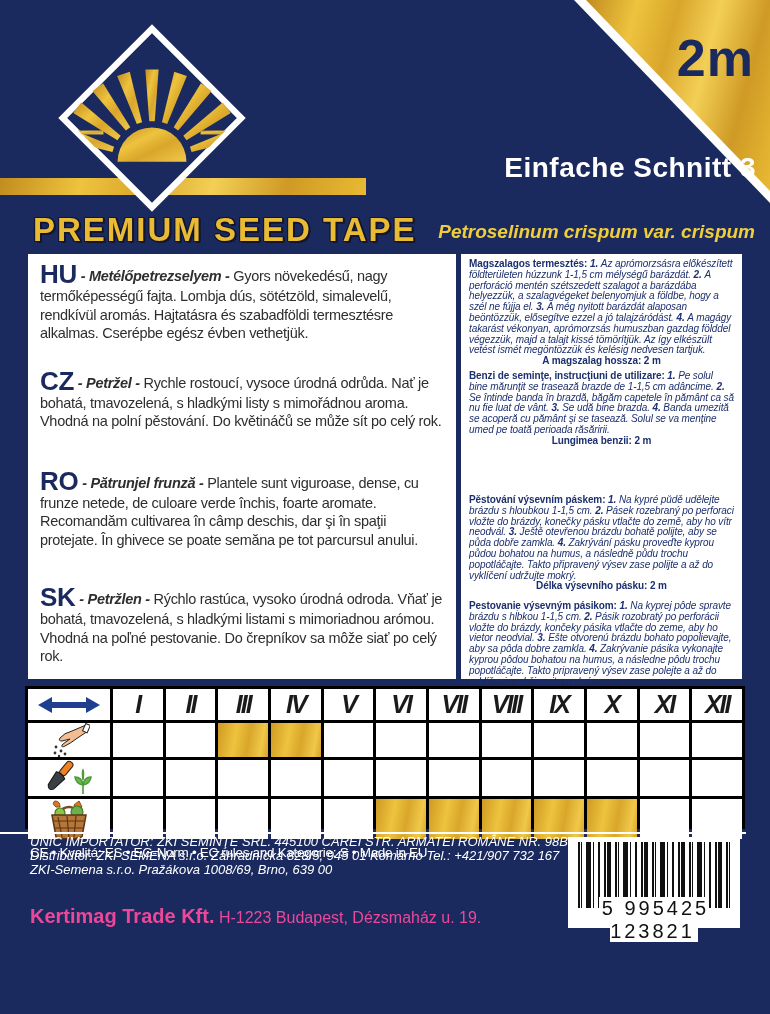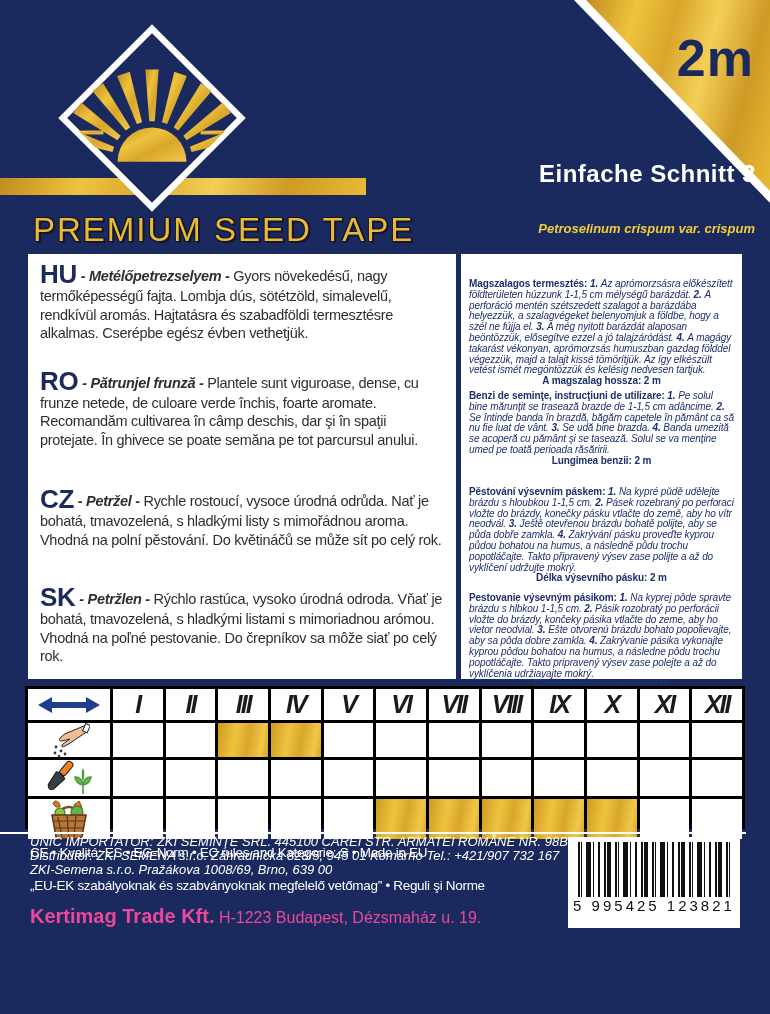--- a/index.html
+++ b/index.html
@@ -8,26 +8,26 @@
   .gold{background:linear-gradient(105deg,#c18c1e 0%,#eec33e 22%,#d9a62b 40%,#f3cf55 58%,#cf9a25 78%,#e8ba33 100%);}
 
   
   .gold-bar{position:absolute;left:0;top:178px;width:366px;height:17px;}
   .logo{position:absolute;left:58px;top:24px;}
   .corner-white{position:absolute;right:0;top:0;width:196px;height:203px;
     clip-path:polygon(0 0,100% 0,100% 100%);background:#fff;}
   .corner-gold{position:absolute;right:0;top:0;width:184px;height:191px;
     clip-path:polygon(0 0,100% 0,100% 100%);}
   .qty{position:absolute;right:16px;top:28px;font-size:52px;font-weight:bold;color:#1b2a5e;letter-spacing:1px;}
-  .title{position:absolute;right:14px;top:160px;width:460px;text-align:right;
-    font-size:24px;font-weight:bold;color:#fff;letter-spacing:.5px;white-space:nowrap;}
-  .brand{position:absolute;left:33px;top:211px;font-size:33px;font-weight:400;letter-spacing:2px;
+  .title{position:absolute;right:14px;top:152px;width:460px;text-align:right;
+    font-size:28px;font-weight:bold;color:#fff;letter-spacing:.5px;white-space:nowrap;}
+  .brand{position:absolute;left:33px;top:211px;font-size:33px;font-weight:700;letter-spacing:2px;
     color:#e9ba33;text-shadow:2px 2px 0 #14162e,-1px -1px 0 #14162e,1px -1px 0 #14162e,-1px 1px 0 #14162e,2px 0 0 #14162e;
     white-space:nowrap;}
-  .latin{position:absolute;right:15px;top:221px;font-size:13px;font-weight:bold;font-style:italic;
+  .latin{position:absolute;right:15px;top:221px;font-size:19px;font-weight:bold;font-style:italic;
     color:#f0ce3a;white-space:nowrap;}
 
   
   .content-box{position:absolute;left:28px;top:254px;width:714px;height:425px;background:#fff;display:flex;}
   .left-col{width:428px;box-sizing:border-box;padding:7px 10px 0 12px;color:#2e2e30;
     font-size:14.5px;letter-spacing:-.3px;line-height:18.5px;}
   .col-divider{width:5px;background:#1b2a5e;}
   .right-col{flex:1;box-sizing:border-box;padding:5px 8px 0 8px;color:#1c2f6e;
     font-size:10px;line-height:10.8px;font-style:italic;letter-spacing:-.1px;}
   .lang-block{margin-bottom:25px;}
@@ -56,21 +56,21 @@
   .company-line{position:absolute;left:30px;top:905px;color:#ec4899;white-space:nowrap;}
   .company-name{font-weight:bold;font-size:20px;}
   .company-addr{font-size:16px;}
   .regs{position:absolute;left:330px;top:893px;width:212px;text-align:right;color:#fff;
     font-size:12px;line-height:15px;}
   .barcode-box{position:absolute;left:568px;top:837px;width:172px;height:91px;background:#fff;}
   .bars{margin:5px 10px 0 10px;height:66px;
     background:repeating-linear-gradient(90deg,#111 0 2px,#fff 2px 3px,#111 3px 4px,#fff 4px 8px,
       #111 8px 13px,#fff 13px 15px,#111 15px 16px,#fff 16px 20px,#111 20px 22px,#fff 22px 26px,
       #111 26px 28px,#fff 28px 29px,#111 29px 33px,#fff 33px 37px);}
-  .barcode-num{position:relative;margin-top:-11px;text-align:center;font-size:15px;color:#111;
+  .barcode-num{position:relative;margin-top:-11px;text-align:center;font-size:20px;color:#111;
     letter-spacing:3px;}
   .barcode-num span{background:#fff;padding:0 3px;}
 </style>
 </head>
 <body>
 
 <div class="packet">
 
   <div class="gold-bar gold"></div>
 
@@ -107,35 +107,35 @@
   <div class="corner-gold gold"></div>
   <div class="qty">2m</div>
 
   <div class="title">Einfache Schnitt 3</div>
   <div class="brand">PREMIUM SEED TAPE</div>
   <div class="latin">Petroselinum crispum var. crispum</div>
 
   <div class="content-box">
     <div class="left-col">
         <div class="lang-block"><span class="lang-code">HU</span><span class="lang-name"> - Metélőpetrezselyem - </span>Gyors növekedésű, nagy termőképességű fajta. Lombja dús, sötétzöld, simalevelű, rendkívül aromás. Hajtatásra és szabadföldi termesztésre alkalmas. Cserépbe egész évben vethetjük.</div>
+        <div class="lang-block"><span class="lang-code">CZ</span><span class="lang-name"> - Petržel - </span>Rychle rostoucí, vysoce úrodná odrůda. Nať je bohatá, tmavozelená, s hladkými listy s mimořádnou aroma. Vhodná na polní pěstování. Do květináčů se může sít po celý rok.</div>
         <div class="lang-block"><span class="lang-code">RO</span><span class="lang-name"> - Pătrunjel frunză - </span>Plantele sunt viguroase, dense, cu frunze netede, de culoare verde închis, foarte aromate. Recomandăm cultivarea în câmp deschis, dar şi în spaţii protejate. În ghivece se poate semăna pe tot parcursul anului.</div>
-        <div class="lang-block"><span class="lang-code">CZ</span><span class="lang-name"> - Petržel - </span>Rychle rostoucí, vysoce úrodná odrůda. Nať je bohatá, tmavozelená, s hladkými listy s mimořádnou aroma. Vhodná na polní pěstování. Do květináčů se může sít po celý rok.</div>
         <div class="lang-block"><span class="lang-code">SK</span><span class="lang-name"> - Petržlen - </span>Rýchlo rastúca, vysoko úrodná odroda. Vňať je bohatá, tmavozelená, s hladkými listami s mimoriadnou arómou. Vhodná na poľné pestovanie. Do črepníkov sa môže siať po celý rok.</div>
       </div>
     <div class="col-divider"></div>
     <div class="right-col">
-        <div class="instr-block" style="height: 112px; margin-top: 20px;">
+        <div class="instr-block" style="height: 112px;">
           <div><span class="instr-head">Magszalagos termesztés: </span><span class="step-n">1. </span>Az aprómorzsásra előkészített földterületen húzzunk 1-1,5 cm mélységű barázdát. <span class="step-n">2. </span>A perforáció mentén szétszedett szalagot a barázdába helyezzük, a szalagvégeket belenyomjuk a földbe, hogy a szél ne fújja el. <span class="step-n">3. </span>A még nyitott barázdát alaposan beöntözzük, elősegítve ezzel a jó talajzáródást. <span class="step-n">4. </span>A magágy takarást vékonyan, aprómorzsás humuszban gazdag földdel végezzük, majd a talajt kissé tömörítjük. Az így elkészült vetést ismét megöntözzük és kelésig nedvesen tartjuk. </div>
           <div class="instr-len">A magszalag hossza: 2 m</div>
         </div>
         <div class="instr-block" style="height: 96px;">
           <div><span class="instr-head">Benzi de seminţe, instrucţiuni de utilizare: </span><span class="step-n">1. </span>Pe solul bine mărunţit se trasează brazde de 1-1,5 cm adâncime. <span class="step-n">2. </span>Se întinde banda în brazdă, băgăm capetele în pământ ca să nu fie luat de vânt. <span class="step-n">3. </span>Se udă bine brazda. <span class="step-n">4. </span>Banda umezită se acoperă cu pământ şi se tasează. Solul se va menţine umed pe toată perioada răsăririi. </div>
           <div class="instr-len">Lungimea benzii: 2 m</div>
         </div>
-        <div class="instr-block" style="height: 106px;">
+        <div class="instr-block" style="height: 106px; margin-top: 28px;">
           <div><span class="instr-head">Pěstování výsevním páskem: </span><span class="step-n">1. </span>Na kypré půdě udělejte brázdu s hloubkou 1-1,5 cm. <span class="step-n">2. </span>Pásek rozebraný po perforaci vložte do brázdy, konečky pásku vtlačte do země, aby ho vítr neodvál. <span class="step-n">3. </span>Ještě otevřenou brázdu bohatě polijte, aby se půda dobře zamkla. <span class="step-n">4. </span>Zakrývání pásku proveďte kyprou půdou bohatou na humus, a následně půdu trochu popotláčajte. Takto připravený výsev zase polijte a až do vyklíčení udržujte mokrý. </div>
           <div class="instr-len">Délka výsevního pásku: 2 m</div>
         </div>
         <div class="instr-block" style="height: 112px;">
           <div><span class="instr-head">Pestovanie výsevným pásikom: </span><span class="step-n">1. </span>Na kyprej pôde spravte brázdu s hĺbkou 1-1,5 cm. <span class="step-n">2. </span>Pásik rozobratý po perforácii vložte do brázdy, končeky pásika vtlačte do zeme, aby ho vietor neodvial. <span class="step-n">3. </span>Ešte otvorenú brázdu bohato popolievajte, aby sa pôda dobre zamkla. <span class="step-n">4. </span>Zakrývanie pásika vykonajte kyprou pôdou bohatou na humus, a následne pôdu trochu popotláčajte. Takto pripravený výsev zase polejte a až do vyklíčenia udržiavajte mokrý. </div>
           <div class="instr-len">Dĺžka výsevného pásika: 9 m</div>
         </div>
       </div>
   </div>
 
@@ -234,21 +234,20 @@
       <div class="cal-cell cal-gold"></div>
       <div class="cal-cell cal-gold"></div>
       <div class="cal-cell"></div>
       <div class="cal-cell"></div>
     </div>
 
   <div class="sep-line"></div>
   <div class="foot foot-it" style="top:834px">UNIC IMPORTATOR: ZKI SEMINŢE SRL. 445100 CAREI STR. ARMATEI ROMÂNE NR. 98B. TEL./FAX: 02-61/863-055</div>
   <div class="foot foot-it" style="top:848px">Distribútor: ZKI-SEMENA s.r.o. Záhradnícka 828/5, 945 01 Komárno Tel.: +421/907 732 167</div>
   <div class="foot foot-it" style="top:862px">ZKI-Semena s.r.o.   Pražákova 1008/69, Brno, 639 00</div>
-  <div class="foot foot-n" style="top:878px">„EU-EK szabályoknak és szabványoknak megfelelő vetőmag” • Reguli şi Norme</div>
   <div class="foot foot-n" style="top:845px">CE • Kvalitá: ES • EG-Norm • EC rules and Kategorie: S • Made in EU</div>
 
   <div class="company-line">
     <span class="company-name">Kertimag Trade Kft.</span>
     <span class="company-addr">H-1223 Budapest, Dézsmaház u. 19.</span>
   </div>
 
 
   <div class="barcode-box">
     <div class="bars"></div>

